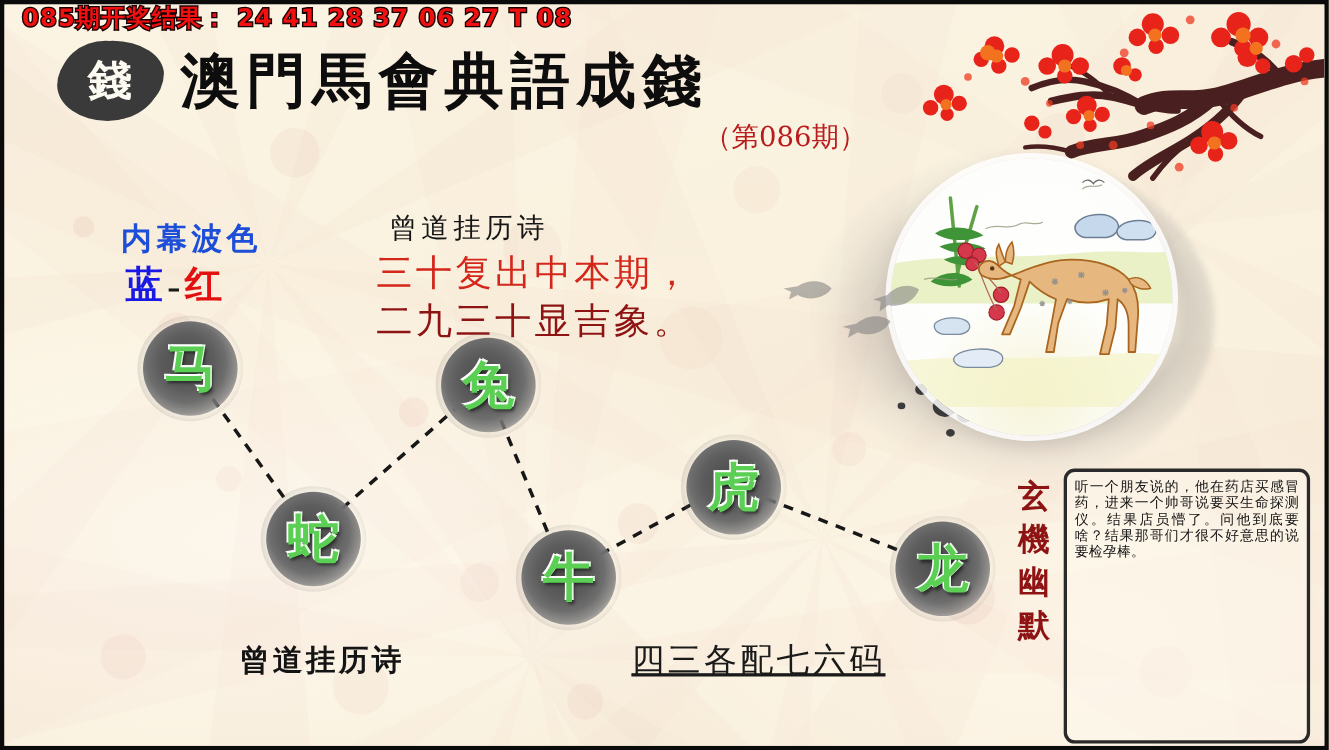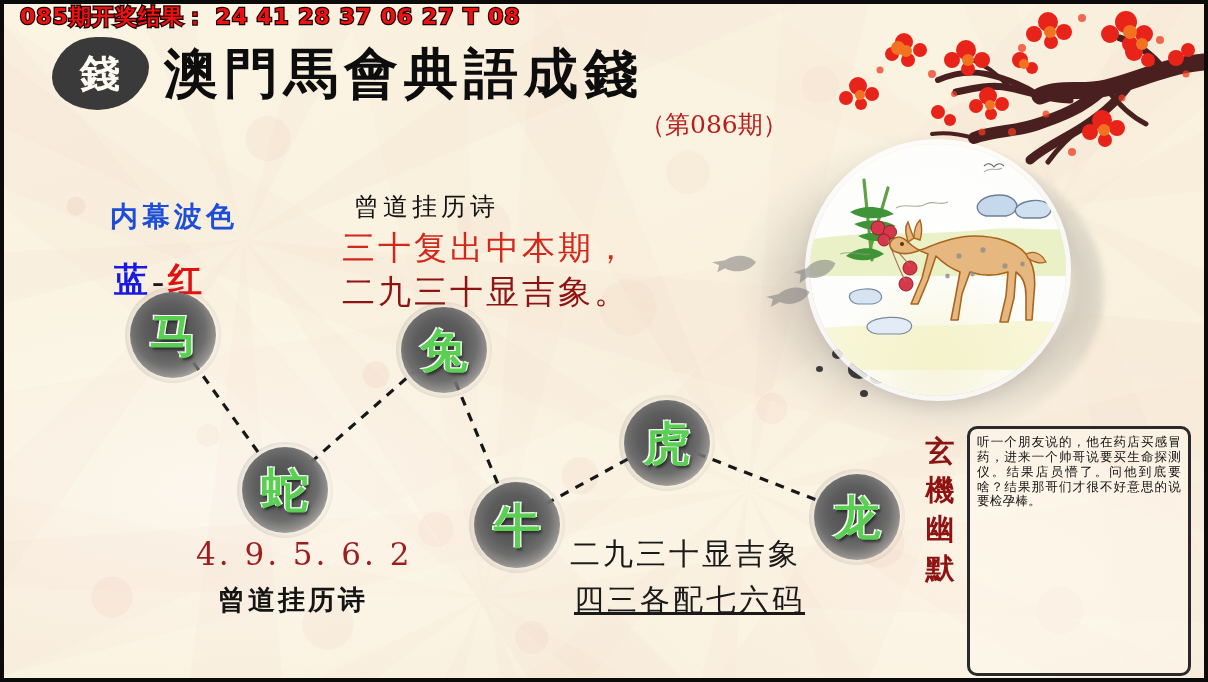--- a/index.html
+++ b/index.html
@@ -105,21 +105,21 @@
   .bosei-label {
     position:absolute; left:106px; top:194px;
     font-family:"DejaVu Serif", serif;
     font-size:28px; font-weight:bold; letter-spacing:4px;
     color:#1d4ed8; white-space:nowrap; z-index:12;
   }
   .bosei-values {
     position:absolute; left:110px; top:232px;
     font-family:"DejaVu Serif", serif;
     font-size:34px; font-weight:bold; letter-spacing:2px;
-    white-space:nowrap; z-index:12;margin-top:21px;
+    white-space:nowrap; z-index:12;
   }
   .bosei-values .blue { color:#1919e6; }
   .bosei-values .dash { color:#1a1a1a; font-size:24px; padding:0 2px; }
   .bosei-values .red  { color:#e31010; }
 
   
   .poem-title {
     position:absolute; left:350px; top:186px;
     font-family:"DejaVu Serif", serif;
     font-size:25px; letter-spacing:4px; font-weight:normal;
@@ -482,24 +482,22 @@
       <div class="zodiac" style="left: 620px; top: 396px;">
         <div class="blot"></div>
         <span class="ch">虎</span>
       </div>
       <div class="zodiac" style="left: 810px; top: 470px;">
         <div class="blot"></div>
         <span class="ch">龙</span>
       </div>
     </div>
 
-  <div class="tailnums">4. 9. 5. 6. 2</div>
   <div class="tailcap">曾道挂历诗</div>
 
-  <div class="omen-l1">二九三十显吉象</div>
   <div class="omen-l2">四三各配七六码</div>
 
   <div class="vlabel" id="vlabel">
       <div>玄</div>
       <div>機</div>
       <div>幽</div>
       <div>默</div>
     </div>
 
   <div class="jokebox">

